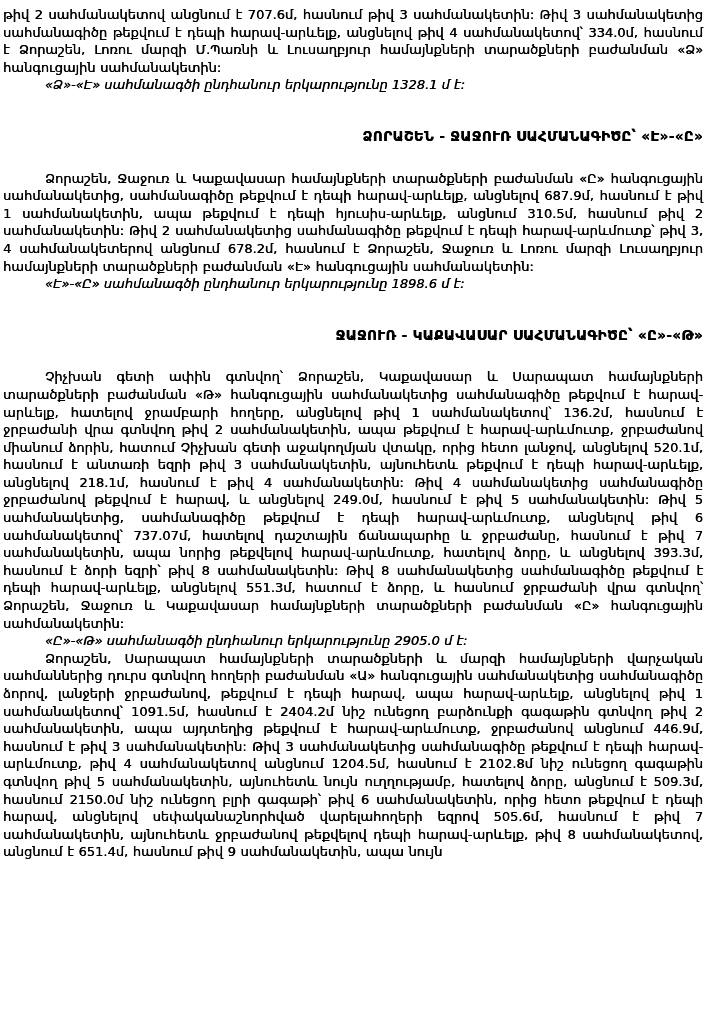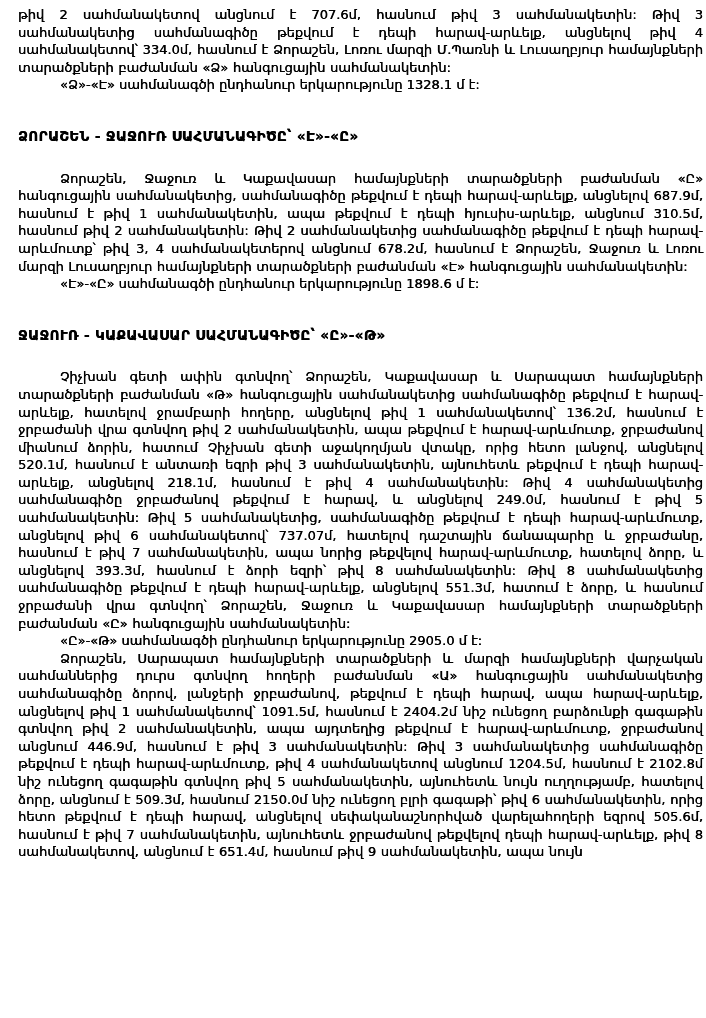--- a/index.html
+++ b/index.html
@@ -11,42 +11,43 @@
     width: 706px;
     height: 1018px;
     overflow: hidden;
     color: #000000;
     
     font-family: "DejaVu Sans", sans-serif;
     font-size: 13px;
     line-height: 17.6px;
   }
   .page {
-    padding: 6px 3px 0 18px;
+    padding: 6px 3px 0 3px;
     
     text-shadow: 0.35px 0 0 currentColor;
   }
   .para {
     margin: 0;
     text-align: justify;
     text-indent: 42px;
     word-spacing: 0.5px;
   }
   .para.no-indent {
     text-indent: 0;
   }
   .length-line {
     margin: 0;
     text-indent: 42px;
     text-align: left;
+    font-style: italic;
   }
   .section-title {
     font-size: 13.5px;
     font-weight: bold;
-    text-align: left;
+    text-align: right;
     letter-spacing: 0.4px;
     margin: 34px 0 24px 0;
   }
 </style>
 </head>
 <body>
 
 <div class="page">
 
   <p class="para no-indent">թիվ 2 սահմանակետով անցնում է 707.6մ, հասնում թիվ 3 սահմանակետին: Թիվ 3 սահմանակետից սահմանագիծը թեքվում է դեպի հարավ-արևելք, անցնելով թիվ 4 սահմանակետով՝ 334.0մ, հասնում է Ձորաշեն, Լոռու մարզի Մ.Պառնի և Լուսաղբյուր համայնքների տարածքների բաժանման «Ձ» հանգուցային սահմանակետին:</p>

